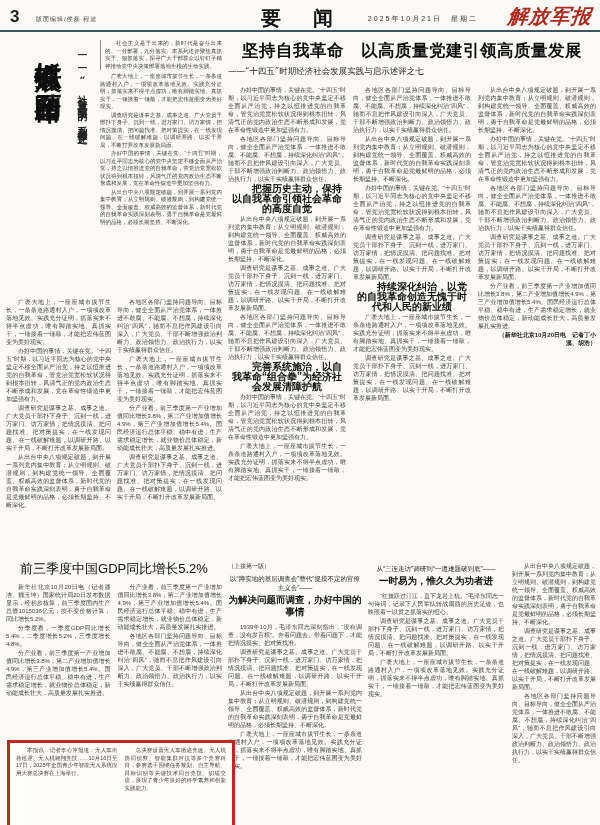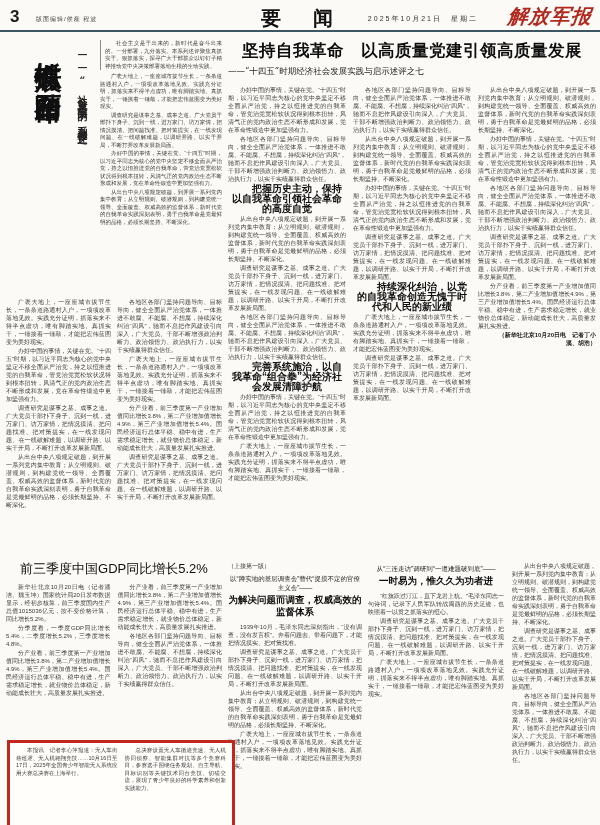--- a/index.html
+++ b/index.html
@@ -153,21 +153,21 @@
       <div class="col bt clip">
         <p>分产业看，前三季度第一产业增加值同比增长3.8%，第二产业增加值增长4.9%，第三产业增加值增长5.4%。国民经济运行总体平稳、稳中有进，生产需求稳定增长，就业物价总体稳定，新动能成长壮大，高质量发展扎实推进。</p>
         <p>各地区各部门坚持问题导向、目标导向，健全全面从严治党体系，一体推进不敢腐、不能腐、不想腐，持续深化纠治“四风”，驰而不息把作风建设引向深入，广大党员、干部不断增强政治判断力、政治领悟力、政治执行力，以实干实绩赢得群众信任。</p>
       </div>
     </div>
   </div>
 
   <div class="survey-art clip">
     <div class="cont-note">（上接第一版）</div>
     <div class="kicker">以“蹲实地的基层调查会”替代“捉摸不定的官僚主义会”——</div>
-    <div class="sub-art-headline">为解决问题而调查，权威高效的监督体系</div>
+    <div class="sub-art-headline">为解决问题而调查，办好中国的事情</div>
     <div class="bt">
       <p>1939年10月，毛泽东同志深刻指出，“没有调查，没有发言权”。奔着问题去、带着问题下，才能把情况摸实、把对策找准。</p>
       <p>调查研究是谋事之基、成事之道。广大党员干部扑下身子、沉到一线，进万家门、访万家情，把情况摸清、把问题找准、把对策提实，在一线发现问题、在一线破解难题，以调研开路、以实干开局，不断打开改革发展新局面。</p>
       <p>从出台中央八项规定破题，到开展一系列党内集中教育；从立明规则、破潜规则，到构建党统一领导、全面覆盖、权威高效的监督体系，新时代党的自我革命实践深刻表明，勇于自我革命是党最鲜明的品格，必须长期坚持、不断深化。</p>
       <p>广袤大地上，一座座城市拔节生长，一条条道路通村入户，一项项改革落地见效。实践充分证明，抓落实来不得半点虚功，唯有脚踏实地、真抓实干，一锤接着一锤敲，才能把宏伟蓝图变为美好现实。</p>
     </div>
   </div>
 
   <div class="persist-art">
     <div class="pa-main clip">

